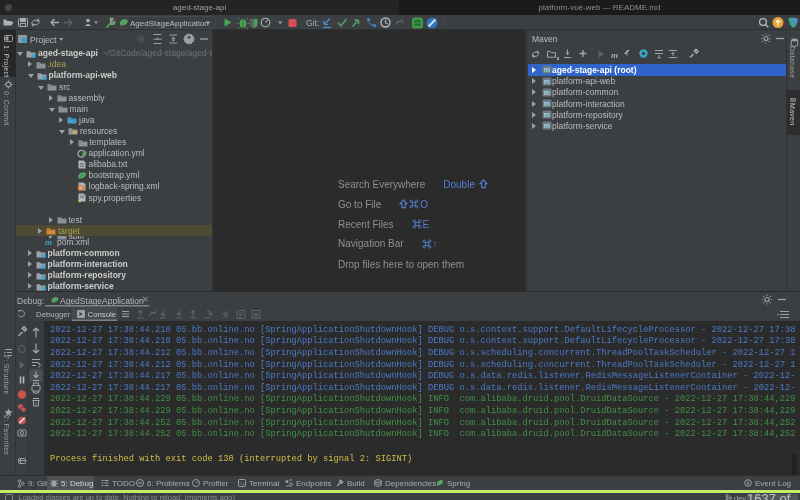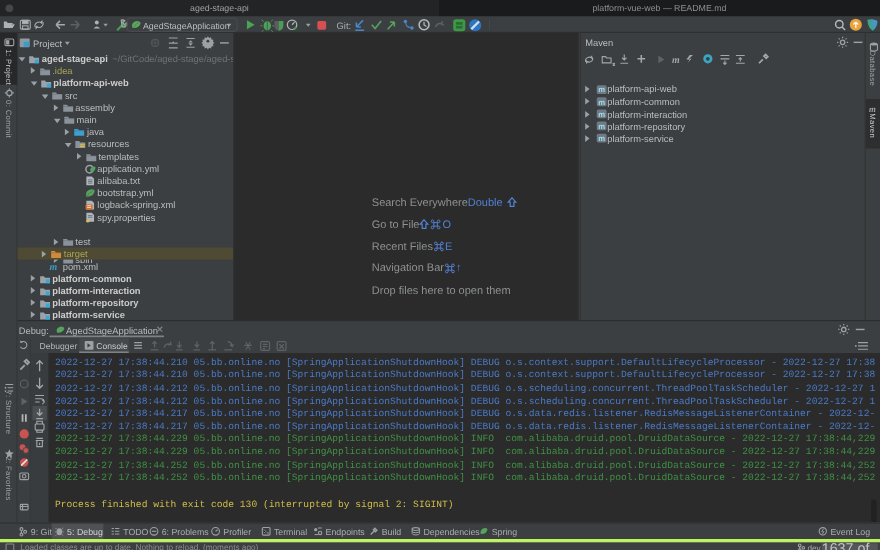--- a/index.html
+++ b/index.html
@@ -24,21 +24,21 @@
 .cc{width:0;height:0;border-top:3px solid transparent;border-bottom:3px solid transparent;border-left:4px solid #99a0a6;margin:0 2px 0 1px;flex:none}
 .row .sp{display:inline-block;width:6px;height:6px;flex:none}
 .row .ig{display:inline-block;width:2px;flex:none}
 .icn{display:inline-block;width:10px;height:9px;flex:none;position:relative}
 .icn svg{left:0;top:0}
 .b{font-weight:bold;color:#cccccc}
 .olive{color:#a8a456}
 .grey{color:#6e7377}
 
 #editor{left:212px;top:30px;width:314px;height:261px;background:#2b2b2b;border-left:1px solid #313335}
-.hint{position:absolute;left:125px;height:12px;display:flex;align-items:center;gap:0;font-size:10px;color:#8e9092;white-space:nowrap}
+.hint{position:absolute;left:125px;height:12px;display:flex;align-items:center;gap:18px;font-size:10px;color:#8e9092;white-space:nowrap}
 .kbd{color:#5381d2;display:flex;align-items:center;gap:1px;font-size:10px}
 
 #maven{left:527px;top:30px;width:259px;height:261px;background:#3c3f41;border-left:1px solid #313335}
 .mrow{position:absolute;left:0;width:259px;height:11.2px;display:flex;align-items:center;font-size:8.5px;color:#bbbcbd;white-space:nowrap}
 .msel{background:#2f65ca;color:#fff;font-weight:bold}
 
 #debug{left:16px;top:291px;width:784px;height:184px;background:#3c3f41;border-top:1px solid #2a2b2c}
 #dtools{position:absolute;left:0;top:17px;width:12px;height:166px;border-right:1px solid #35383a}
 #cgut{position:absolute;left:12px;top:29px;width:16px;height:154px;background:#393c3e}
 #console{position:absolute;left:28px;top:29px;width:756px;height:154px;background:#2b2b2b}
@@ -488,20 +488,32 @@
   <text x="83" y="27.5" font-size="9" font-style="italic" font-weight="bold" fill="#a3a7a9" font-family="Liberation Serif" stroke="none">m</text>
   <path d="M99,20 l-3,4 h3 l-2,4 4,-4.5 h-2.7 l3.7,-3.5 Z" fill="#a3a7a9" stroke="none"></path>
         <path d="M97,28.5 l7,-8" stroke="#3c3f41" stroke-width="1.2"></path>
   <circle cx="115.5" cy="23.5" r="4.2" fill="#3ba5c4" stroke="none"></circle>
         <circle cx="115.5" cy="23.5" r="1.7" fill="#3c3f41" stroke="none"></circle>
   <path d="M127,20.5 h8 M127,23.5 h8 M131,25 v3.5 M129.5,27 l1.5,1.5 1.5,-1.5"></path>
   <path d="M141,20.5 h8 M141,27.5 h8 M145,26 v-3.5 M143.5,24 l1.5,-1.5 1.5,1.5"></path>
   <path d="M162,27.5 l3.5,-3.5 M166.5,21 l1.5,-1.5 2,2 -1.5,1.5 Z" stroke-width="1.6"></path>
  </g>
 </svg>
+<div class="mrow msel" style="top:34.4px;padding-left:3px">
+      <span class="cc" style="border-left-color:#fff"></span>
+      <span class="ig" style="width:4px"></span>
+      <span class="icn">
+        <svg width="10" height="9" viewBox="0 0 10 9">
+          <rect x="0.5" y="0.5" width="9" height="8" rx="1.5" fill="#6e7b85"></rect>
+          <text x="1.8" y="7" font-size="7" font-weight="bold" fill="#9fdbe8" font-family="Liberation Sans">m</text>
+        </svg>
+      </span>
+      <span class="ig"></span>
+      <span>aged-stage-api (root)</span>
+    </div>
 <div class="mrow" style="top:45.6px;padding-left:3px">
       <span class="cc"></span>
       <span class="ig" style="width:4px"></span>
       <span class="icn">
         <svg width="10" height="9" viewBox="0 0 10 9">
           <rect x="0.5" y="0.5" width="9" height="8" rx="1.5" fill="#6e7b85"></rect>
           <text x="1.8" y="7" font-size="7" font-weight="bold" fill="#9fdbe8" font-family="Liberation Sans">m</text>
         </svg>
       </span>
       <span class="ig"></span>

